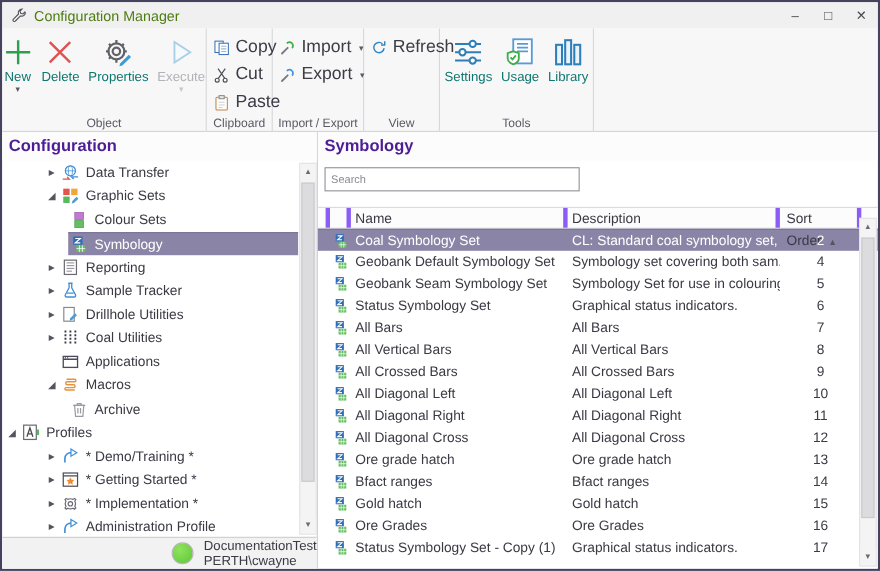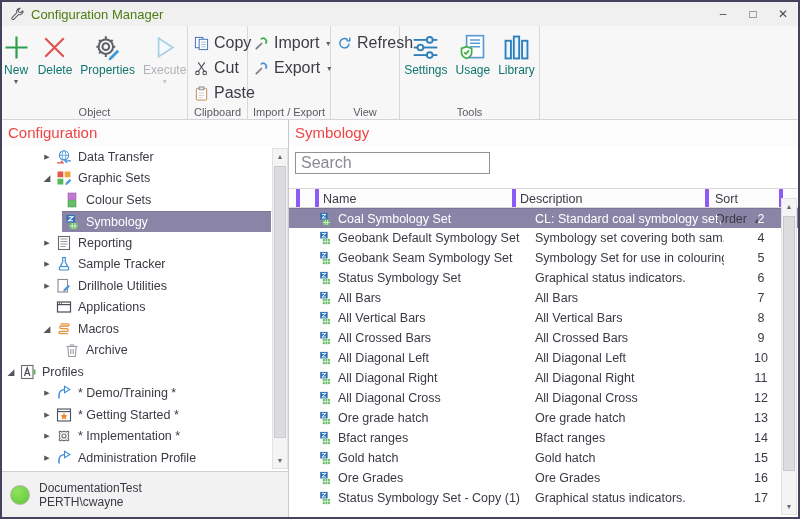--- a/index.html
+++ b/index.html
@@ -33,60 +33,60 @@
   .rbtn-lg.disabled .caret{color:#c8c8cc;}
   .rg-stack{position:absolute;top:8px;left:6px;display:flex;flex-direction:column;gap:7px;}
   .rbtn-sm{display:flex;align-items:center;gap:5px;}
   .rbtn-sm .rics{width:15px;height:15px;}
   .rbtn-sm .rlbl{font-size:16px;color:#3c3c46;}
   .rbtn-sm .caret{font-size:8px;color:#5a5a64;margin-left:2px;}
   
   .main{display:flex;height:397px;}
   .left-panel{width:287px;border-right:1px solid #c9c9cd;display:flex;flex-direction:column;position:relative;background:#fff;}
   .right-panel{flex:1;position:relative;background:#fff;}
-  .panel-header{height:26px;font-size:15px;color:#ef4444;padding:4px 0 0 6px;background:#fcfcfc;}
+  .panel-header{height:26px;font-size:15px;color:#4c1d95;padding:4px 0 0 6px;background:#fcfcfc;font-weight:bold;}
   
   .tree{flex:1;overflow:hidden;position:relative;padding-right:17px;}
   .tree-row{height:21.5px;display:flex;align-items:center;}
   .tree-row.lvl0{padding-left:2px;}
   .tree-row.lvl1{padding-left:38px;}
   .tree-row.lvl2{padding-left:46px;text-align:center;}
   .twisty{width:14px;font-size:7px;color:#55555f;text-align:center;flex:0 0 14px;}
   .tree-row .trow-body{flex:1;display:flex;align-items:center;height:100%;padding-left:2px;}
   .tree-row.selected .trow-body{background:#8a84a6;border-top:1px solid #7a7499;}
   .tree-row.selected .tlabel{color:#fff;}
   .ticon{width:16px;height:16px;margin-right:6px;flex:0 0 16px;}
   .tlabel{font-size:12.5px;color:#3a3a44;white-space:nowrap;}
   
   .v-scroll{position:absolute;width:16px;background:#f4f4f5;border:1px solid #e2e2e5;}
   .tree .v-scroll{top:2px;right:0;bottom:2px;}
   .scroll-btn{height:15px;display:flex;align-items:center;justify-content:center;font-size:7px;color:#6a6a72;background:#f4f4f5;}
   .scroll-btn.dn{position:absolute;bottom:0;left:0;right:0;}
   .scroll-thumb{position:absolute;left:1px;right:1px;background:#dcdcdf;border:1px solid #c9c9cd;}
   
-  .statusbar{height:46px;border-top:1px solid #cfcfd2;background:#f2f2f3;display:flex;align-items:center;padding-left:8px;gap:9px;}
+  .statusbar{height:29px;border-top:1px solid #cfcfd2;background:#f2f2f3;display:flex;align-items:center;padding-left:8px;gap:9px;justify-content:flex-end;}
   .status-dot{width:20px;height:20px;border-radius:50%;border:1px solid #b5b5b8;background:radial-gradient(circle at 35% 30%, #90e35f, #5cc832);}
   .status-lines{font-size:12px;color:#3a3a44;line-height:14px;}
   
   .search-row{padding:6px 0 0 6px;height:32px;}
-  .search-input{width:195px;height:22px;border:1px solid #919196;font-size:16px;padding:1px 5px;color:#333;font-family:"Liberation Sans",sans-serif;outline:none;}
+  .search-input{width:232px;height:22px;border:1px solid #919196;font-size:10px;padding:1px 5px;color:#333;font-family:"Liberation Sans",sans-serif;outline:none;}
   .search-input::placeholder{color:#8a8a90;}
   .table{margin-top:10px;}
   .thead,.trow{display:flex;height:20px;line-height:20px;font-size:12.5px;}
   .thead{border-top:1px solid #d9d9dc;border-bottom:1px solid #d9d9dc;color:#3a3a44;background:#fcfcfd;}
   .thead>span{border-right:4px solid #8b5cf6;}
   .c-sel{width:11px;flex:0 0 11px;}
   .c-icon{width:19px;flex:0 0 19px;display:flex;align-items:center;justify-content:center;}
   .c-icon .ticon{margin:0;width:14px;height:14px;flex:0 0 14px;}
   .c-name{width:197px;flex:0 0 197px;padding-left:4px;white-space:nowrap;overflow:hidden;}
   .c-desc{width:193px;flex:0 0 193px;padding-left:4px;white-space:nowrap;overflow:hidden;}
   .c-sort{width:74px;flex:0 0 74px;padding-left:6px;}
   .trow .c-sort{text-align:center;padding-left:0;}
   .sort-arrow{font-size:8px;color:#55555f;margin-left:6px;}
-  .trow{color:#3a3a44;justify-content:flex-end;}
+  .trow{color:#3a3a44;}
   .trow.selected{background:#8a84a6;color:#fff;border-top:1px solid #7a7499;}
   .right-panel .v-scroll{top:78px;right:1px;bottom:2px;}
   [data-icon-from] svg{width:100%;height:100%;display:block;}
 </style>
 </head>
 <body>
 
 <div class="window">
 
   <div class="titlebar">
@@ -372,20 +372,33 @@
               <span class="ticon" data-icon-from="left_panel.tree.items.6.icon">
                 <svg viewBox="0 0 16 16">
                   <rect x="2" y="1.5" width="9.5" height="12.5" fill="#fff" stroke="#8a8a92" stroke-width="1.1"></rect>
                   <path d="M7.3 13.5l.5-2.2 4.5-4.5 1.7 1.7-4.5 4.5z" fill="#4f9bd8"></path>
                 </svg>
               </span>
               <span class="tlabel">Drillhole Utilities</span>
             </span>
           </div>
 
+          <div class="tree-row lvl1">
+            <span class="twisty">▶</span>
+            <span class="trow-body">
+              <span class="ticon" data-icon-from="left_panel.tree.items.7.icon">
+                <svg viewBox="0 0 16 16">
+                  <g stroke="#3a3a46" stroke-width="1.7" stroke-dasharray="1.8 1.5" fill="none">
+                    <path d="M3.5 1.5v13M8 1.5v13M12.5 1.5v13"></path>
+                  </g>
+                </svg>
+              </span>
+              <span class="tlabel">Coal Utilities</span>
+            </span>
+          </div>
 
           <div class="tree-row lvl1">
             <span class="twisty"></span>
             <span class="trow-body">
               <span class="ticon" data-icon-from="left_panel.tree.items.8.icon">
                 <svg viewBox="0 0 16 16">
                   <rect x="1.5" y="3" width="13" height="10" fill="#fff" stroke="#4a4a5a" stroke-width="1.2"></rect>
                   <path d="M1.5 5.6h13" stroke="#4a4a5a" stroke-width="1.2" fill="none"></path>
                   <path d="M3 4.3h1M5 4.3h1" stroke="#4a4a5a" fill="none"></path>
                 </svg>

